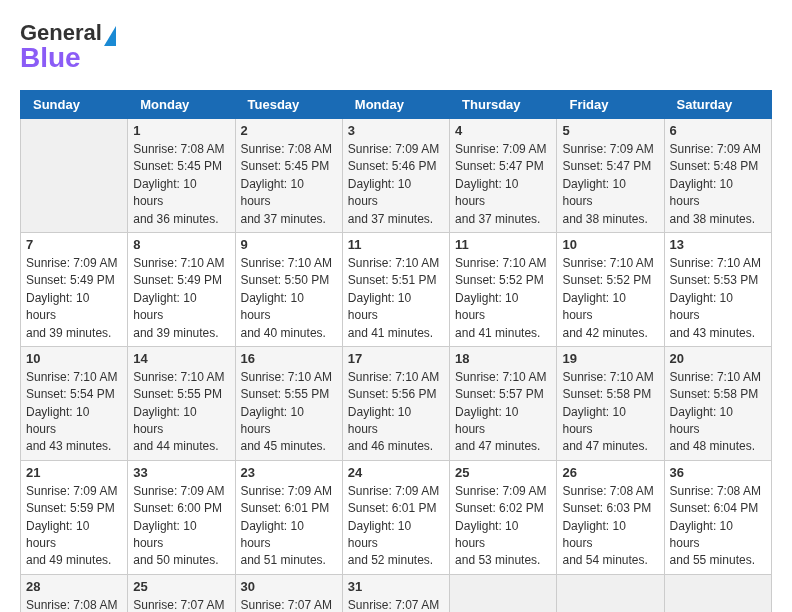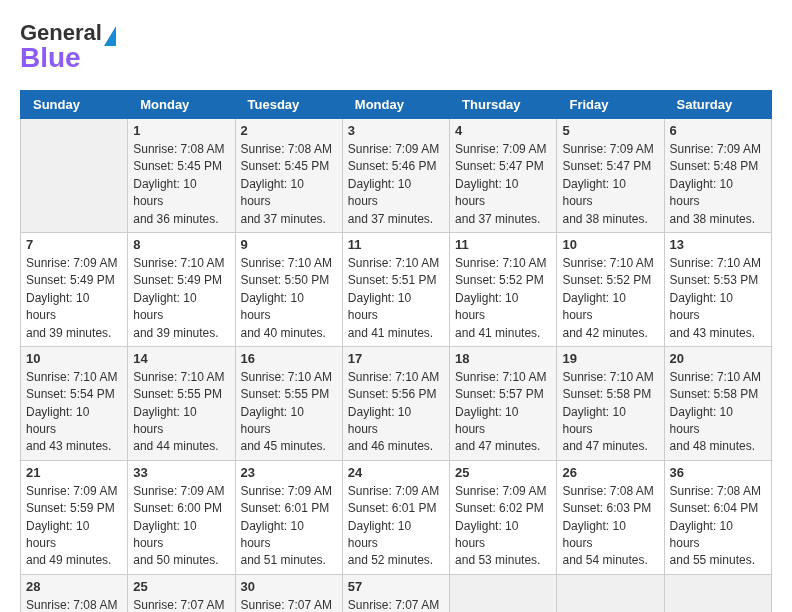--- a/index.html
+++ b/index.html
@@ -395,21 +395,21 @@
         <td>
         <span class="day-num">30</span>
         <div class="day-info">
           Sunrise: 7:07 AM<br>
           Sunset: 6:06 PM<br>
           Daylight: 10 hours<br>
           and 58 minutes.
         </div>
       </td>
         <td>
-        <span class="day-num">57</span>
+        <span class="day-num">31</span>
         <div class="day-info">
           Sunrise: 7:07 AM<br>
           Sunset: 6:07 PM<br>
           Daylight: 10 hours<br>
           and 59 minutes.
         </div>
       </td>
         <td class="empty"></td>
         <td class="empty"></td>
         <td class="empty"></td>

